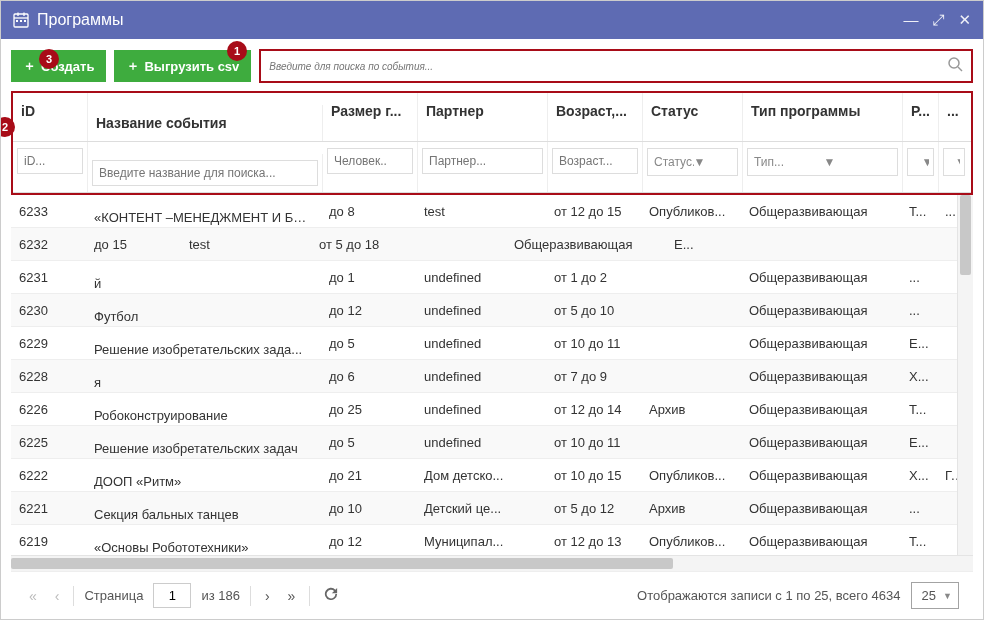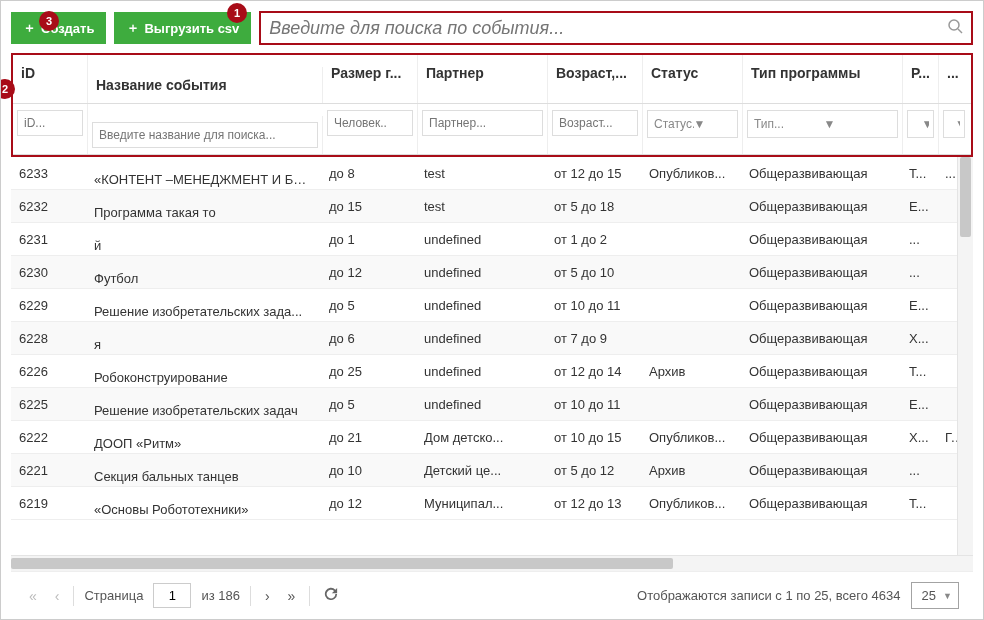--- a/index.html
+++ b/index.html
@@ -8,21 +8,21 @@
   .titlebar { background: #5e6bb3; color: #fff; height: 38px; display: flex; align-items: center; padding: 0 12px; font-size: 16px; }
   .titlebar .title-icon { margin-right: 8px; display: inline-flex; }
   .titlebar .title-text { flex: 1; font-weight: 500; }
   .titlebar .win-controls { display: flex; gap: 14px; font-size: 15px; }
   .titlebar .win-controls span { cursor: pointer; opacity: 0.9; }
   .content { flex: 1; display: flex; flex-direction: column; padding: 10px 10px 0 10px; position: relative; overflow: hidden; }
   .toolbar-row { display: flex; gap: 8px; align-items: center; margin-bottom: 8px; }
   .btn-green { background: #3eac3e; color: #fff; border: none; padding: 7px 12px; font-size: 13px; cursor: pointer; display: flex; align-items: center; gap: 5px; font-weight: bold; }
   .btn-green:first-child { min-width: 88px; justify-content: center; }
   .search-wrap { flex: 1; border: 2px solid #a80c18; display: flex; align-items: center; padding: 0 8px; height: 34px; position: relative; }
-  .search-wrap input { border: none; outline: none; flex: 1; font-size: 18px; color: #888; font-style: italic; }
+  .search-wrap input { border: none; outline: none; flex: 1; font-size: 10px; color: #888; font-style: italic; }
   .search-icon { color: #999; font-size: 16px; }
   .grid-wrap { border: 2px solid #a80c18; flex-shrink: 0; position: relative; }
   .grid-header { display: flex; border-bottom: 1px solid #ddd; background: #fff; }
   .grid-header .cell { padding: 10px 8px; font-weight: bold; font-size: 14px; border-right: 1px solid #eee; overflow: hidden; white-space: nowrap; text-overflow: ellipsis; }
   .grid-header .cell:last-child { border-right: none; }
   .grid-filters { display: flex; border-bottom: 1px solid #ddd; background: #fff; }
   .grid-filters .fcell { padding: 6px 4px; border-right: 1px solid #eee; display: flex; align-items: flex-start; }
   .grid-filters .fcell:last-child { border-right: none; }
   .grid-filters input { width: 100%; border: 1px solid #ddd; padding: 5px 6px; font-size: 12px; color: #888; outline: none; }
   .grid-filters .dd-input { display: flex; align-items: center; border: 1px solid #ddd; width: 100%; padding: 0 4px 0 6px; height: 28px; }
@@ -59,20 +59,39 @@
   .pager .pagesize::after { content: "▼"; font-size: 9px; color: #888; position: absolute; right: 6px; top: 50%; transform: translateY(-50%); }
   .marker { position: absolute; width: 20px; height: 20px; background: #a80c18; color: #fff; border-radius: 50%; display: flex; align-items: center; justify-content: center; font-size: 11px; font-weight: bold; z-index: 10; }
   .m1 { top: 2px; left: 226px; }
   .m2 { top: 78px; left: -6px; }
   .m3 { top: 10px; left: 38px; }
 </style>
 </head>
 <body>
 
 <div class="window">
+  <div class="titlebar">
+    <span class="title-icon">
+      <svg width="16" height="16" viewBox="0 0 16 16" fill="#fff">
+          <rect x="1" y="2" width="14" height="13" rx="1" fill="none" stroke="#fff" stroke-width="1.3"></rect>
+          <line x1="1" y1="6" x2="15" y2="6" stroke="#fff" stroke-width="1.3"></line>
+          <line x1="5" y1="0.5" x2="5" y2="4" stroke="#fff" stroke-width="1.3"></line>
+          <line x1="11" y1="0.5" x2="11" y2="4" stroke="#fff" stroke-width="1.3"></line>
+          <rect x="3" y="8" width="2" height="2" fill="#fff"></rect>
+          <rect x="7" y="8" width="2" height="2" fill="#fff"></rect>
+          <rect x="11" y="8" width="2" height="2" fill="#fff"></rect>
+        </svg>
+    </span>
+    <span class="title-text">Программы</span>
+    <div class="win-controls">
+      <span>—</span>
+      <span>⤢</span>
+      <span>✕</span>
+    </div>
+  </div>
 
   <div class="content">
     <div class="marker m1">1</div>
     <div class="marker m2">2</div>
     <div class="marker m3">3</div>
 
     <div class="toolbar-row">
       <button class="btn-green">
         <span>＋</span>
         <span>Создать</span>
@@ -155,21 +174,20 @@
             <div class="cell col-size">до 8</div>
             <div class="cell col-partner"><span class="ul">test</span></div>
             <div class="cell col-age">от 12 до 15</div>
             <div class="cell col-status">Опубликов...</div>
             <div class="cell col-type">Общеразвивающая</div>
             <div class="cell col-r">Т...</div>
             <div class="cell col-dots">...</div>
           </div>
           <div class="row">
             <div class="cell col-id">6232</div>
-            <div class="cell col-name"><span class="ul">Программа такая то</span></div>
             <div class="cell col-size">до 15</div>
             <div class="cell col-partner"><span class="ul">test</span></div>
             <div class="cell col-age">от 5 до 18</div>
             <div class="cell col-status"></div>
             <div class="cell col-type">Общеразвивающая</div>
             <div class="cell col-r">Е...</div>
             <div class="cell col-dots"></div>
           </div>
           <div class="row">
             <div class="cell col-id">6231</div>

